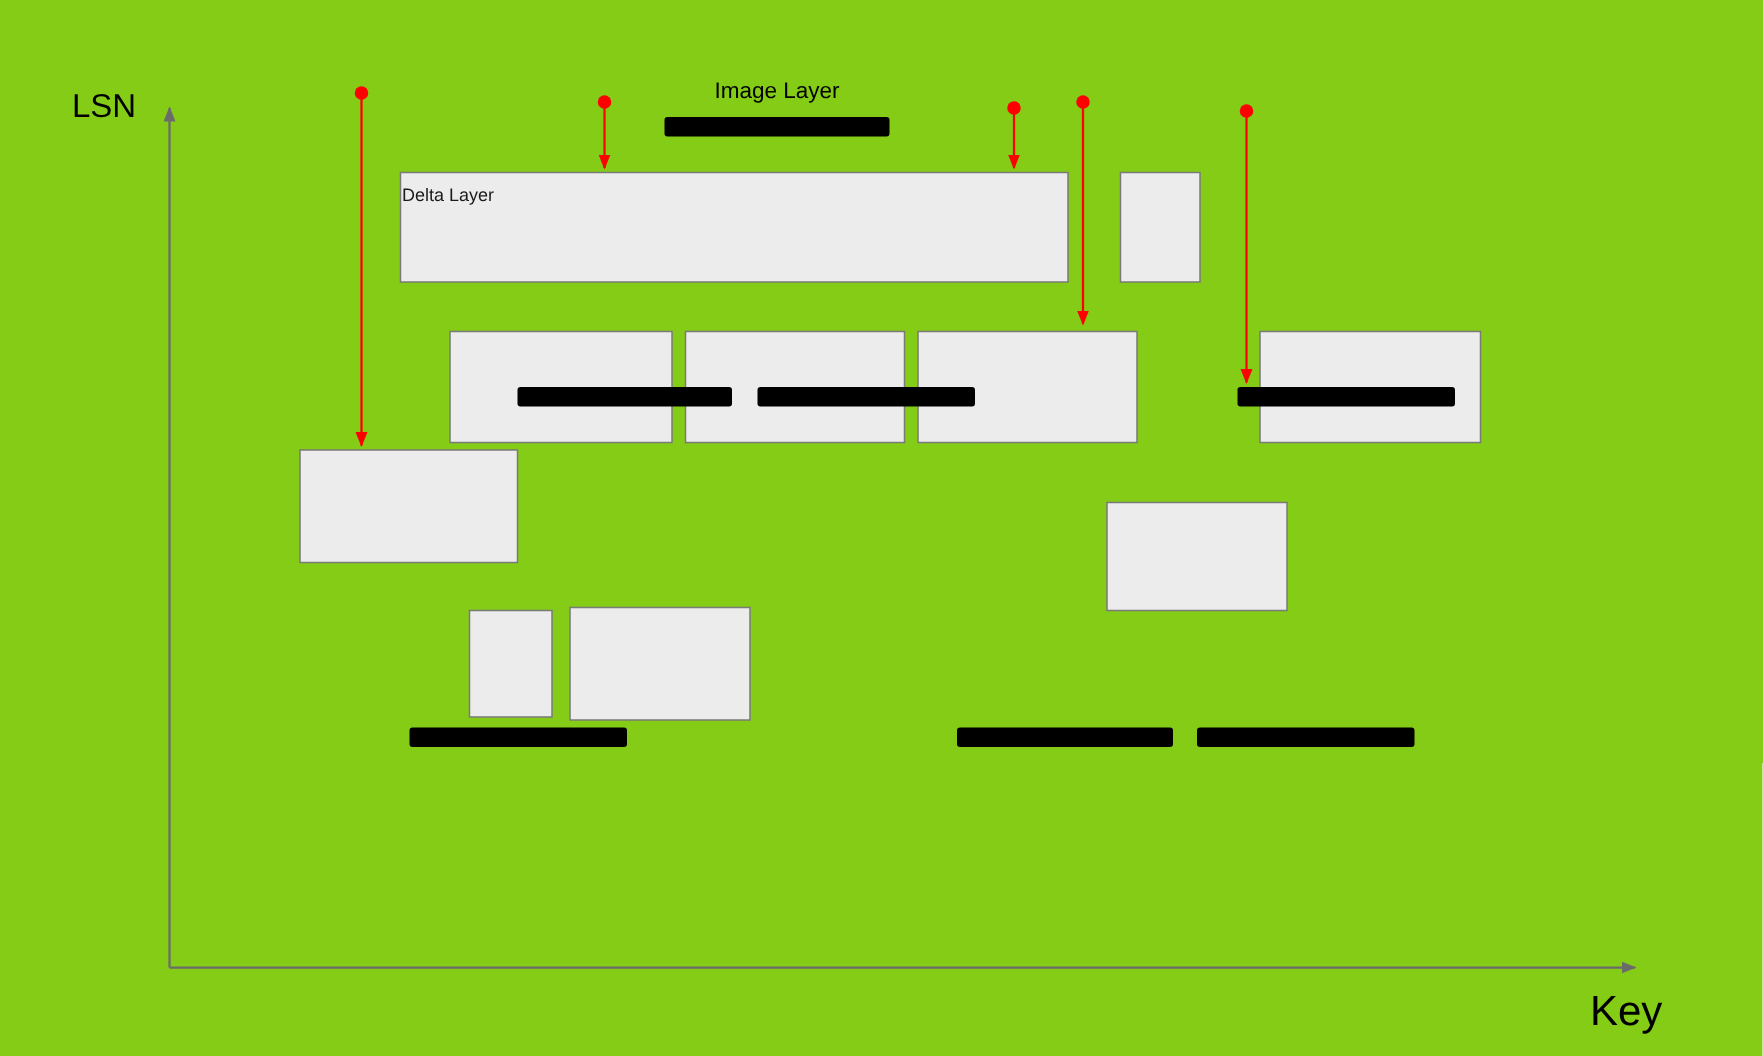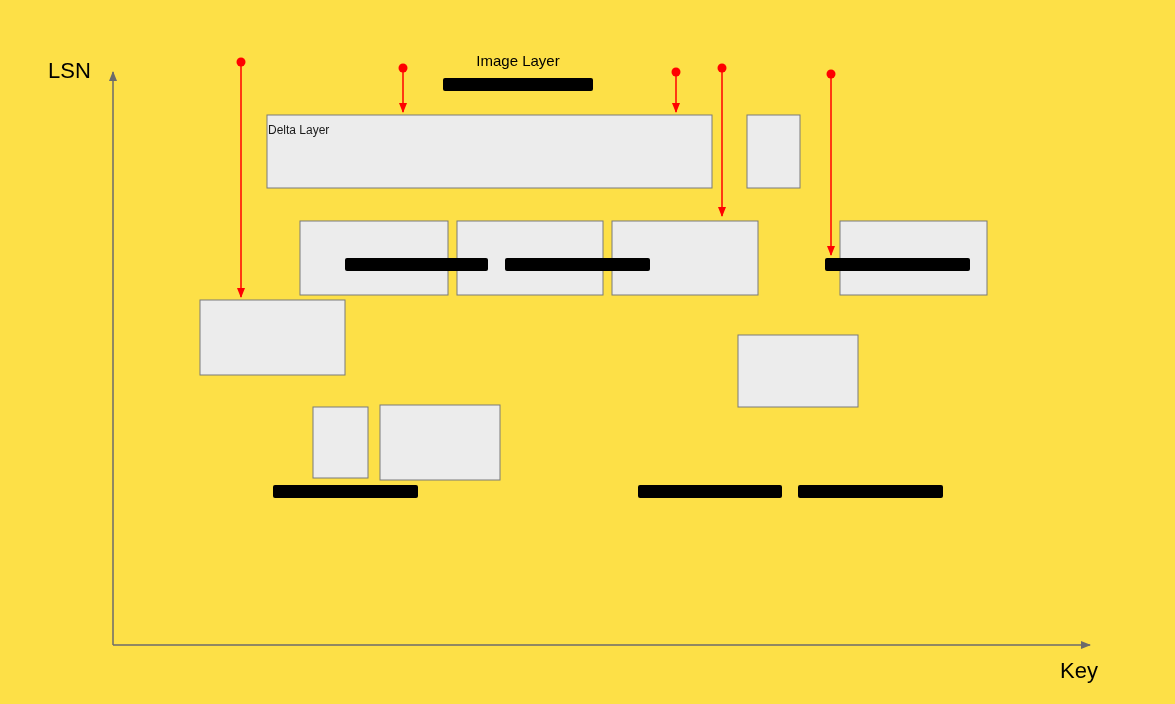--- a/index.html
+++ b/index.html
@@ -4,21 +4,21 @@
 <style>
   html, body {
     margin: 0;
     padding: 0;
     background: #ffffff;
   }
   #stage {
     position: relative;
     width: 1175px;
     height: 704px;
-    background: #fde047;
+    background: #84cc16;
     font-family: "Liberation Sans", sans-serif;
     overflow: hidden;
   }
   #diagram-svg {
     position: absolute;
     left: 0;
     top: 0;
   }
   .lbl {
     position: absolute;
@@ -27,21 +27,21 @@
     user-select: none;
   }
   #lsn-label {
     left: 48px;
     top: 58px;
     font-size: 22px;
   }
   #key-label {
     left: 1060px;
     top: 658px;
-    font-size: 22px;
+    font-size: 28px;
   }
   #image-layer-label {
     left: 518px;
     top: 52px;
     font-size: 15px;
     transform: translateX(-50%);
   }
   #delta-layer-label {
     left: 268px;
     top: 123px;

